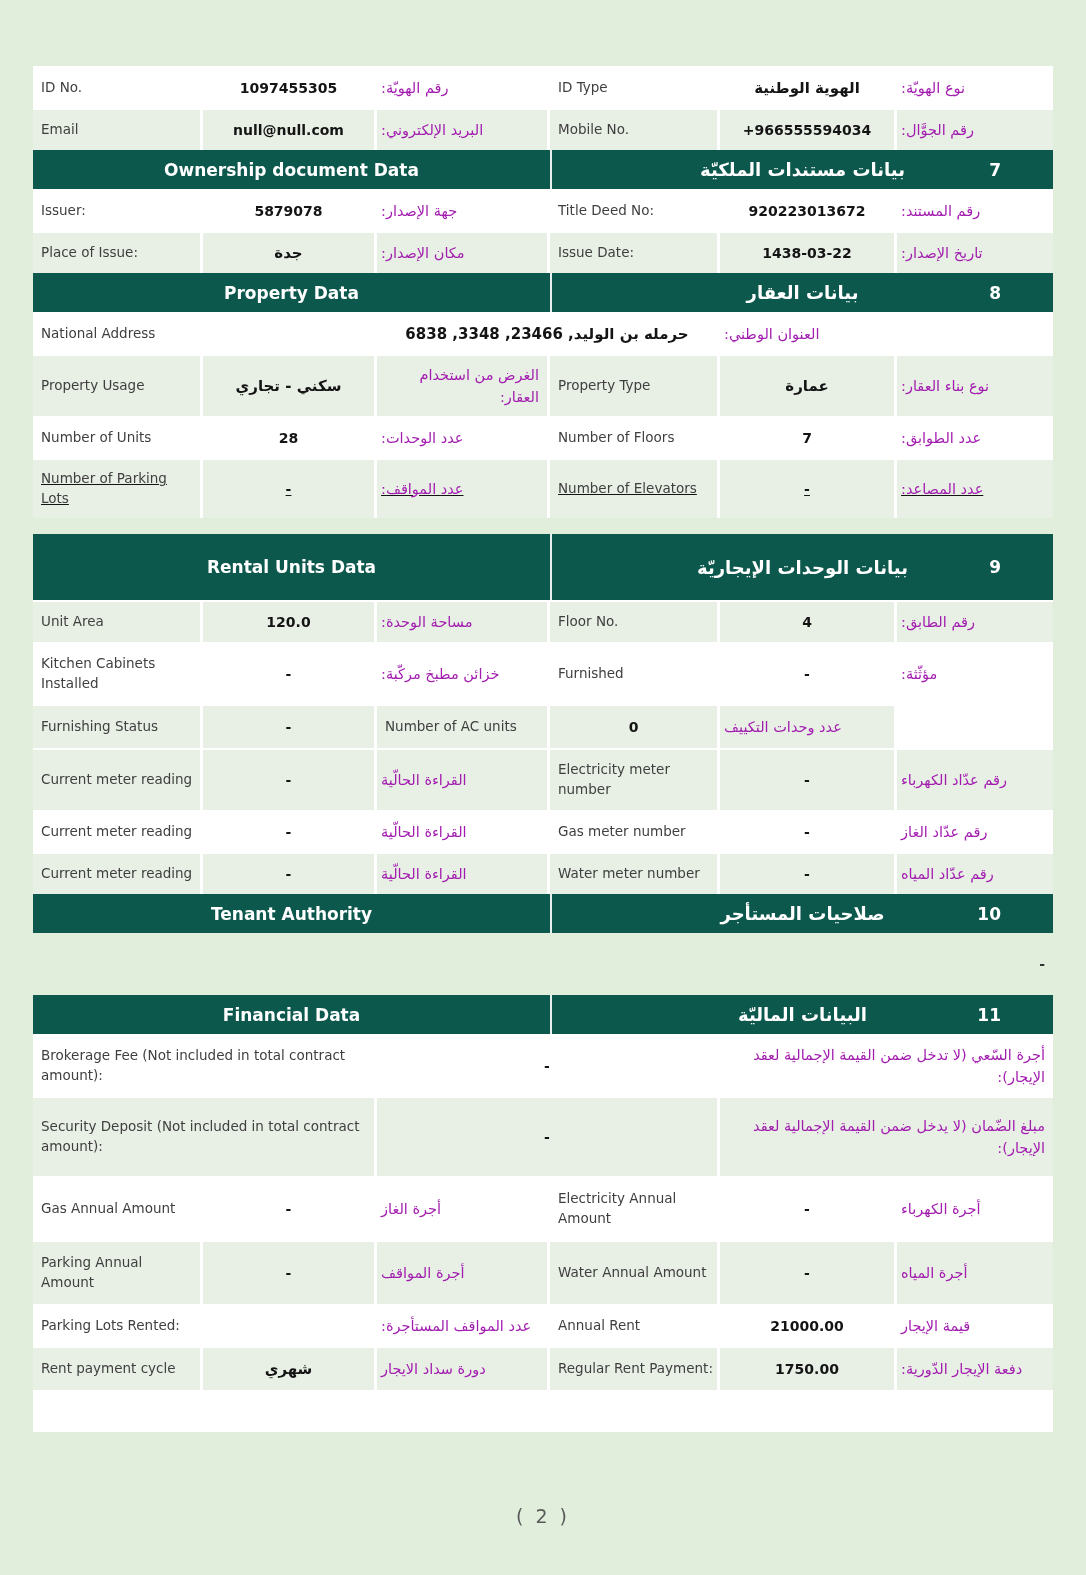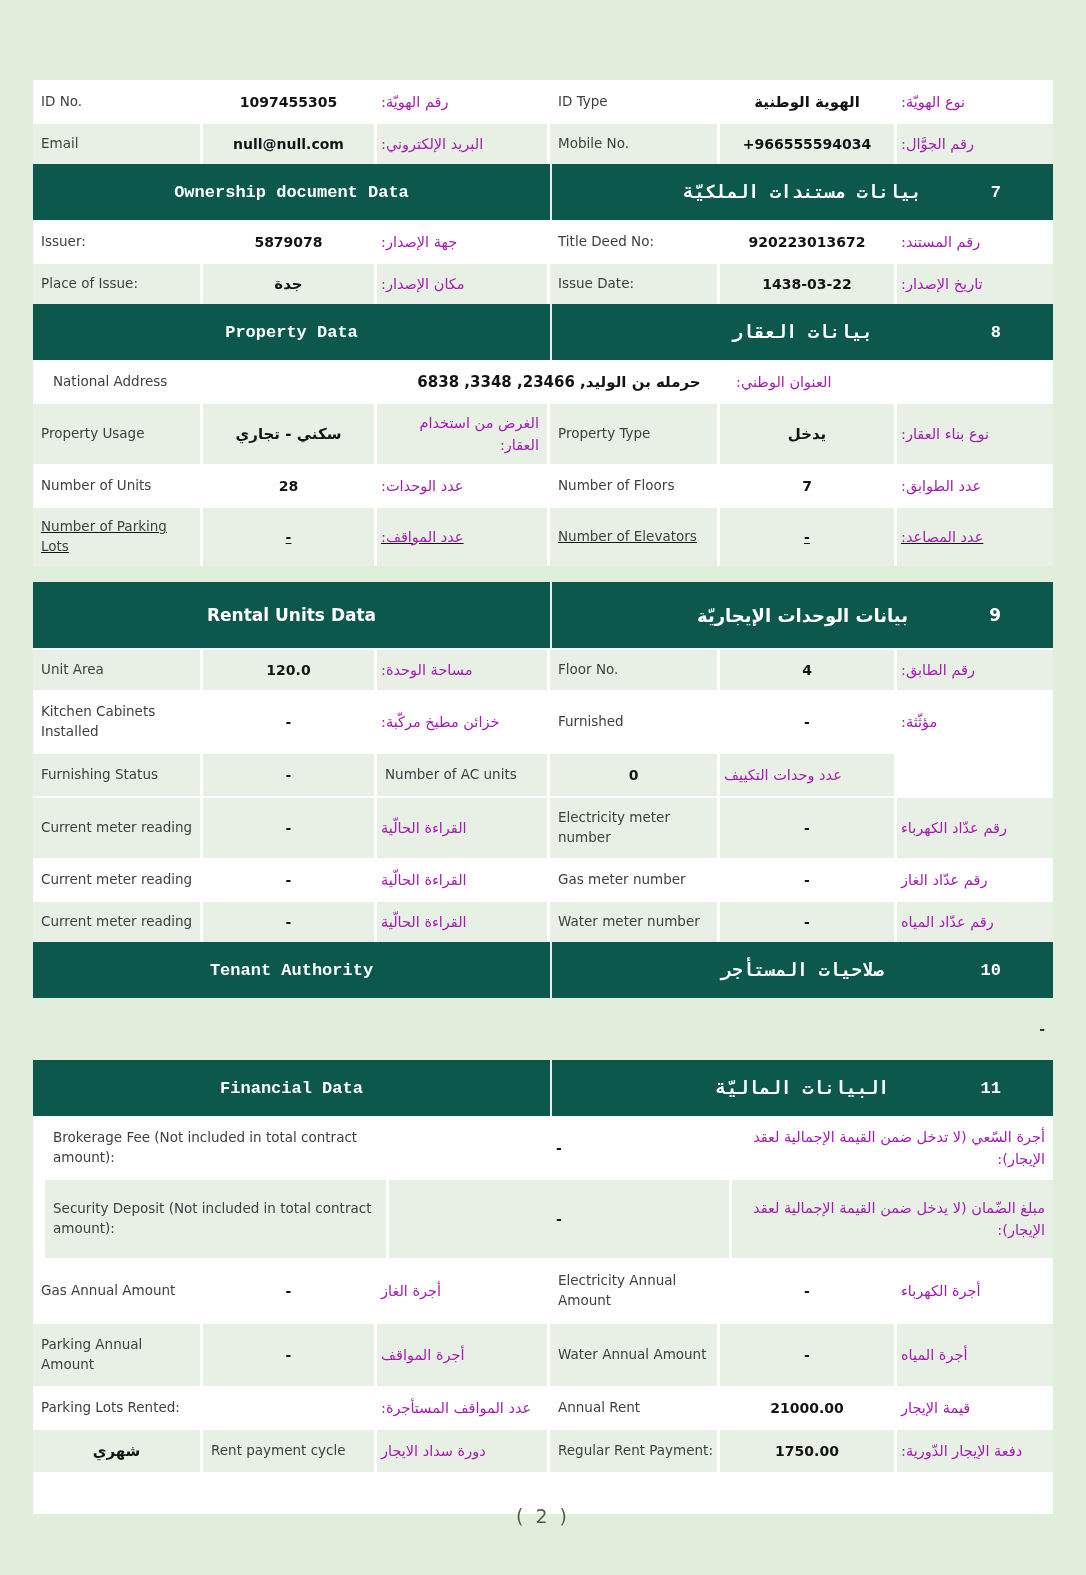--- a/index.html
+++ b/index.html
@@ -4,42 +4,42 @@
 <style>
   html,body{margin:0;padding:0;}
   body{
     width:1086px;height:1575px;
     background:#e2eedc;
     font-family:"DejaVu Sans","Liberation Sans",sans-serif;
     color:#141414;
     position:relative;
     overflow:hidden;
   }
-  .doc{position:absolute;left:33px;top:80px;width:1020px;}
+  .doc{position:absolute;left:33px;top:66px;width:1020px;}
   .tbl{background:#fff;}
   .gap{height:16px;background:#e2eedc;}
 
   
   .sec-head{
     display:grid;grid-template-columns:517px 2px 501px;
     background:#0c584d;color:#fff;height:52px;
   }
   .sec-head .en{display:flex;align-items:center;justify-content:center;
     font-weight:bold;font-size:17px;}
   .sec-head .div{background:#ffffff;opacity:.9;}
   .sec-head .ar-wrap{position:relative;display:flex;align-items:center;}
   .sec-head .ar{width:100%;text-align:center;font-weight:bold;font-size:18px;direction:rtl;}
   .sec-head .num{position:absolute;right:52px;top:0;height:100%;
     display:flex;align-items:center;font-weight:bold;font-size:17px;}
 
   
   .row{display:grid;grid-template-columns:167px 171px 170px 167px 174px 1fr;
     column-gap:3px;background:#fff;}
   .row-full{display:grid;grid-template-columns:341px 340px 1fr;
-    column-gap:3px;background:#fff;margin-left:12px;}
+    column-gap:3px;background:#fff;}
   .row .cell,.row-full .cell{display:flex;align-items:center;}
   .bg-white .cell{background:#ffffff;}
   .bg-alt .cell{background:#e8efe5;}
   .row,.row-full{border-top:2px solid #fff;}
 
   .cell.en{font-size:13.5px;color:#3f3f3f;padding:3px 4px 3px 8px;
     line-height:1.45;text-align:left;}
   .cell.val{justify-content:center;font-weight:bold;font-size:14px;color:#141414;
     text-align:center;padding:2px;}
   .cell.ar{justify-content:flex-end;direction:rtl;font-size:14.5px;color:#a21caf;
@@ -50,21 +50,21 @@
   .dash-area{height:62px;background:#e2eedc;display:flex;align-items:center;
     justify-content:flex-end;padding-right:8px;font-weight:bold;color:#333;
     font-size:14px;box-sizing:border-box;}
 
   .empty-row{height:40px;background:#ffffff;border-top:2px solid #fff;}
 
   .footer{position:absolute;left:0;top:1505px;width:100%;text-align:center;
     color:#5a5a5a;font-size:19px;letter-spacing:3px;}
 
   .h40{height:40px;} .h42{height:42px;} .h58{height:58px;text-decoration:underline;} .h60{height:60px;}
-  .h62{height:62px;} .h78{height:78px;} .h51{height:66px;} .h56{height:56px;font-family:Liberation Mono, monospace;}
+  .h62{height:62px;} .h78{height:78px;} .h51{height:66px;} .h56{height:39px;}
 </style>
 </head>
 <body>
 
 <div class="doc" id="doc-root">
     <div class="tbl">
       <div class="row bg-white h40">
         <div class="cell en">ID No.</div>
         <div class="cell val">1097455305</div>
         <div class="cell ar">رقم الهويّة:</div>
@@ -115,21 +115,21 @@
       <div class="row-full bg-white h40">
         <div class="cell en">National Address</div>
         <div class="cell val arval" dir="rtl">حرمله بن الوليد, 23466, 3348, 6838</div>
         <div class="cell ar">العنوان الوطني:</div>
       </div>
       <div class="row bg-alt h60">
         <div class="cell en">Property Usage</div>
         <div class="cell val arval" dir="rtl">سكني - تجاري</div>
         <div class="cell ar">الغرض من استخدام العقار:</div>
         <div class="cell en">Property Type</div>
-        <div class="cell val arval" dir="rtl">يدخل</div>
+        <div class="cell val arval" dir="rtl">عمارة</div>
         <div class="cell ar">نوع بناء العقار:</div>
       </div>
       <div class="row bg-white h40">
         <div class="cell en">Number of Units</div>
         <div class="cell val">28</div>
         <div class="cell ar">عدد الوحدات:</div>
         <div class="cell en">Number of Floors</div>
         <div class="cell val">7</div>
         <div class="cell ar">عدد الطوابق:</div>
       </div>
@@ -246,22 +246,22 @@
       </div>
       <div class="row bg-white h40">
         <div class="cell en">Parking Lots Rented:</div>
         <div class="cell val"></div>
         <div class="cell ar">عدد المواقف المستأجرة:</div>
         <div class="cell en">Annual Rent</div>
         <div class="cell val">21000.00</div>
         <div class="cell ar">قيمة الإيجار</div>
       </div>
       <div class="row bg-alt h42">
+        <div class="cell en">Rent payment cycle</div>
         <div class="cell val arval" dir="rtl">شهري</div>
-        <div class="cell en">Rent payment cycle</div>
         <div class="cell ar">دورة سداد الايجار</div>
         <div class="cell en">Regular Rent Payment:</div>
         <div class="cell val">1750.00</div>
         <div class="cell ar">دفعة الإيجار الدّورية:</div>
       </div>
       <div class="empty-row h40"></div>
     </div>
   </div>
 
 <div class="footer">( 2 )</div>

